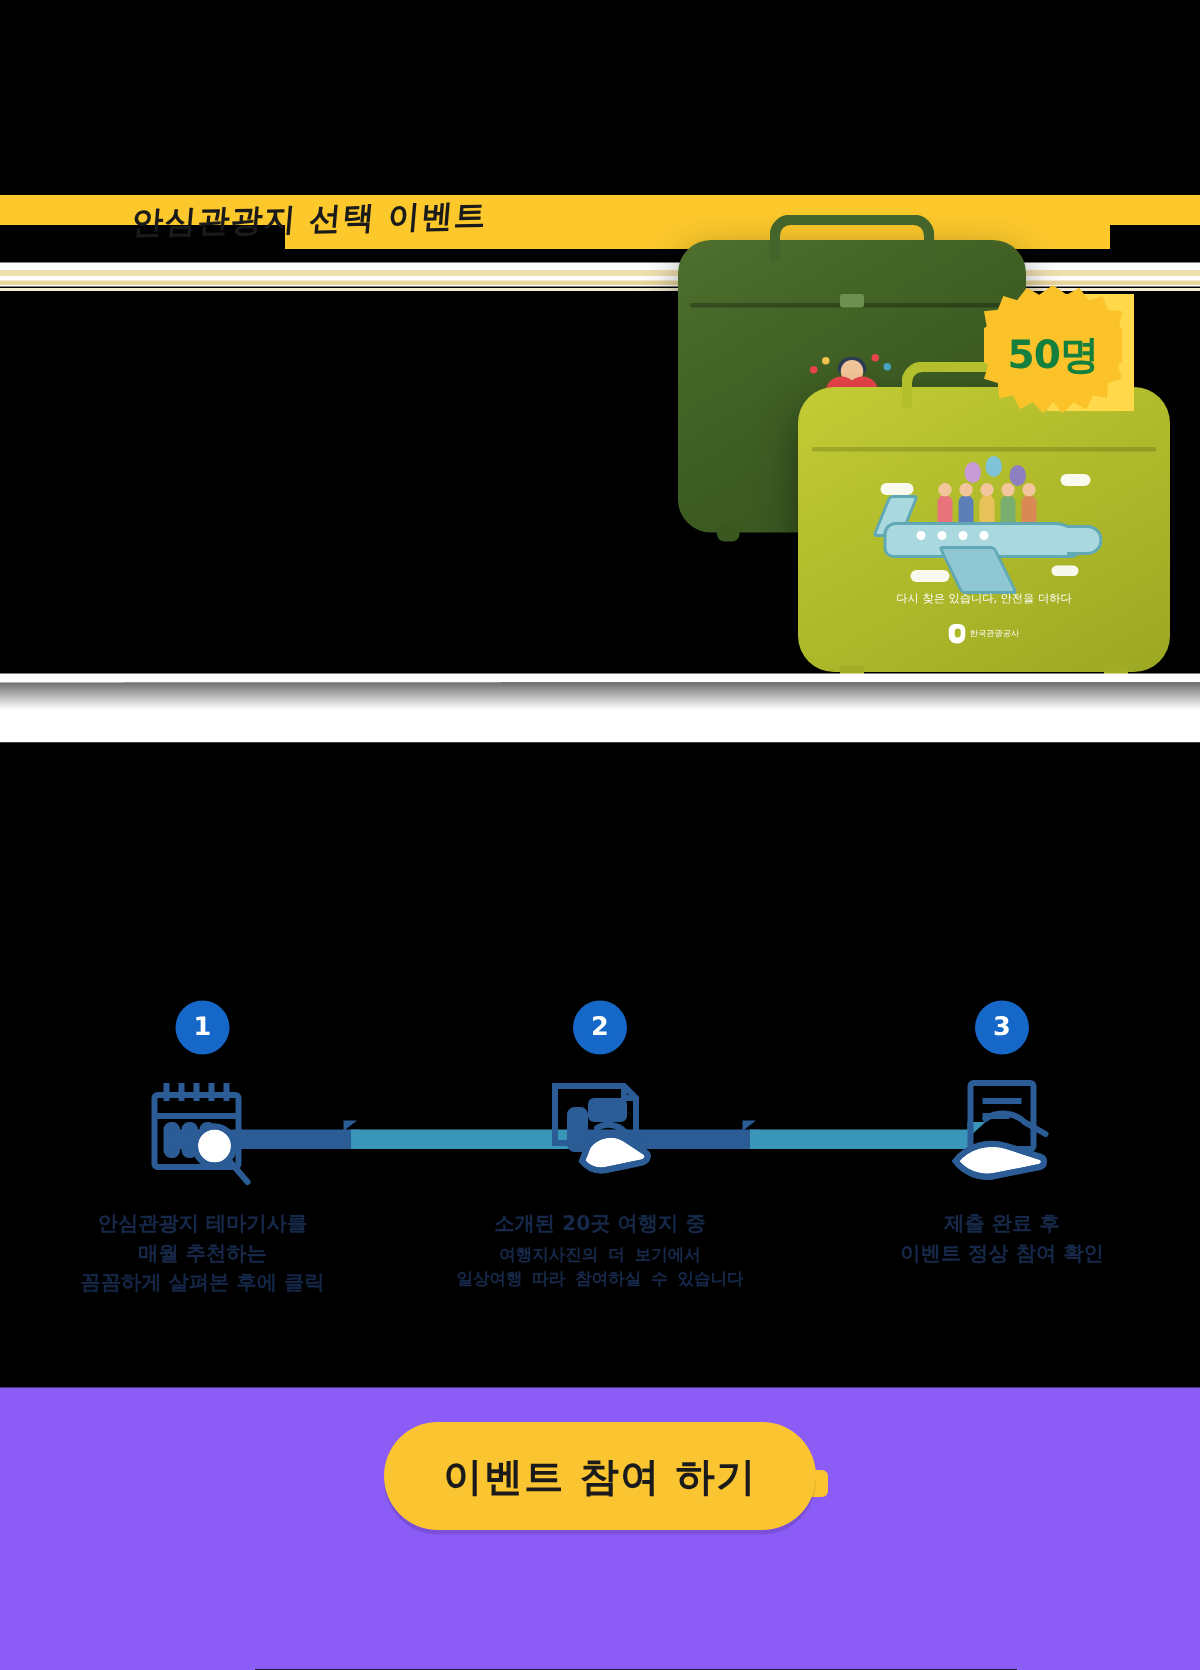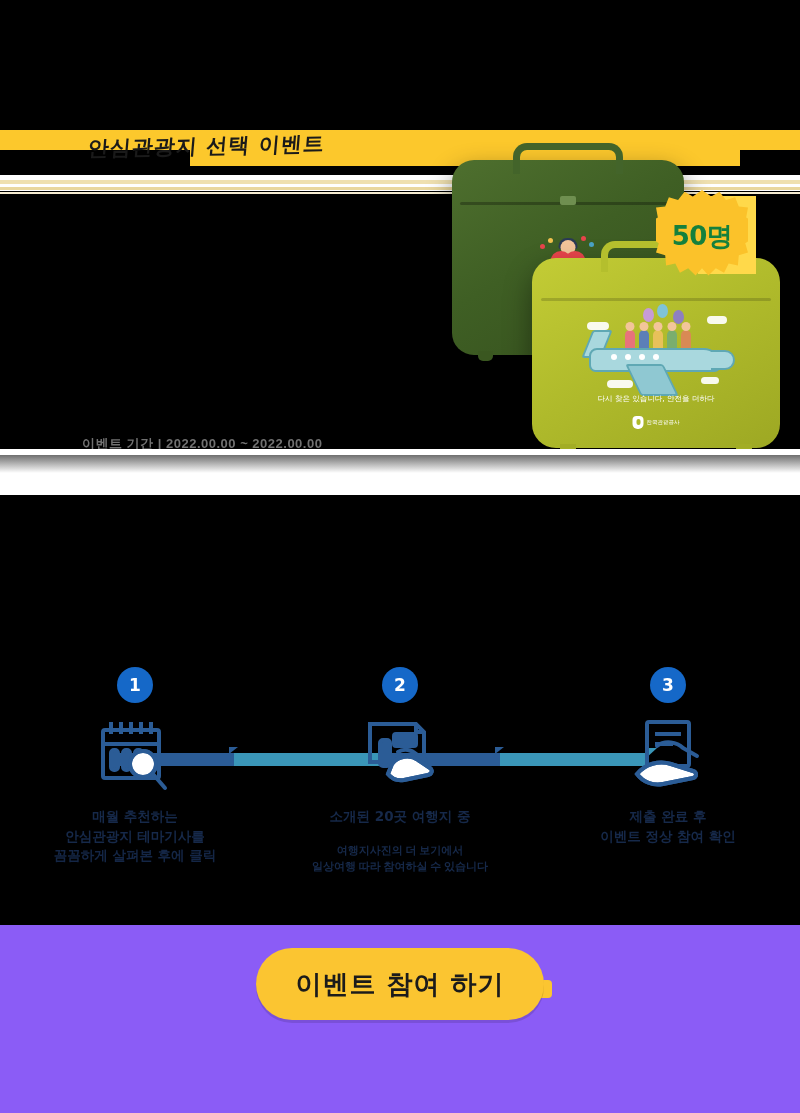--- a/index.html
+++ b/index.html
@@ -554,26 +554,26 @@
     margin-top: 10px;
     font-size: 13.5px;
     font-weight: 700;
     line-height: 1.45;
     color: #16294a;
     font-family: "DejaVu Sans", sans-serif;
   }
   .step-title .ln { display: block; white-space: nowrap; }
   .step-title .ln.dim { opacity: .95; }
   .step-sub {
-    margin-top: 16px;
+    margin-top: 4px;
     font-size: 11px;
     font-weight: 700;
     line-height: 1.45;
     color: #16294a;
-    font-family: Liberation Serif, serif;
+    font-family: Liberation Mono, monospace;
   }
   .step-sub .ln { display: block; white-space: nowrap; }
 
   
   .connector {
     position: absolute;
     top: 108px;
     height: 13px;
     z-index: 1;
   }
@@ -665,21 +665,20 @@
     <div class="hero-title">안심관광지 선택 이벤트</div>
 
     <div class="rule-band"></div>
     <div class="rule-1"></div>
     <div class="rule-2"></div>
     <div class="rule-3"></div>
 
     <div class="hero-body"></div>
 
     <div class="period-tab"></div>
-    <div class="period-line-a">이벤트 기간 | 2022.00.00 ~ 2022.00.00</div>
     <div class="period-line-b"></div>
 
     <div class="luggage-stage">
 
       <div class="case-green">
         <div class="handle"></div>
         <div class="seam"></div>
         <div class="lock"></div>
         <div class="motif-person">
           <div class="confetti" style="left:2px;top:6px;background:#E8444B;"></div>
@@ -784,22 +783,22 @@
           <path d="M16 6 v12 M26 6 v12 M36 6 v12 M46 6 v12 M56 6 v12"></path>
           <rect x="16" y="34" width="7" height="20" rx="3" fill="#2B5C96"></rect>
           <rect x="28" y="34" width="7" height="20" rx="3" fill="#2B5C96"></rect>
           <rect x="40" y="34" width="7" height="20" rx="3" fill="#2B5C96"></rect>
           <circle cx="48" cy="48" r="13" fill="#fff"></circle>
           <circle cx="48" cy="48" r="13"></circle>
           <line x1="58" y1="58" x2="70" y2="72" stroke-linecap="round"></line>
         </svg>
       </div>
       <div class="step-title">
+        <span class="ln">안심관광지 테마기사를</span>
         <span class="ln">매월 추천하는</span>
-        <span class="ln">안심관광지 테마기사를</span>
         <span class="ln dim">꼼꼼하게 살펴본 후에 클릭</span>
       </div>
     </div>
 
     <div class="step step-2">
       <div class="step-num">2</div>
       <div class="step-icon">
         <svg width="84" height="78" viewBox="0 0 84 78" fill="none" stroke="#2B5C96" stroke-width="4">
           <path d="M12 8 h46 l8 8 v30 h-54 z"></path>
           <path d="M58 8 v8 h8"></path>

